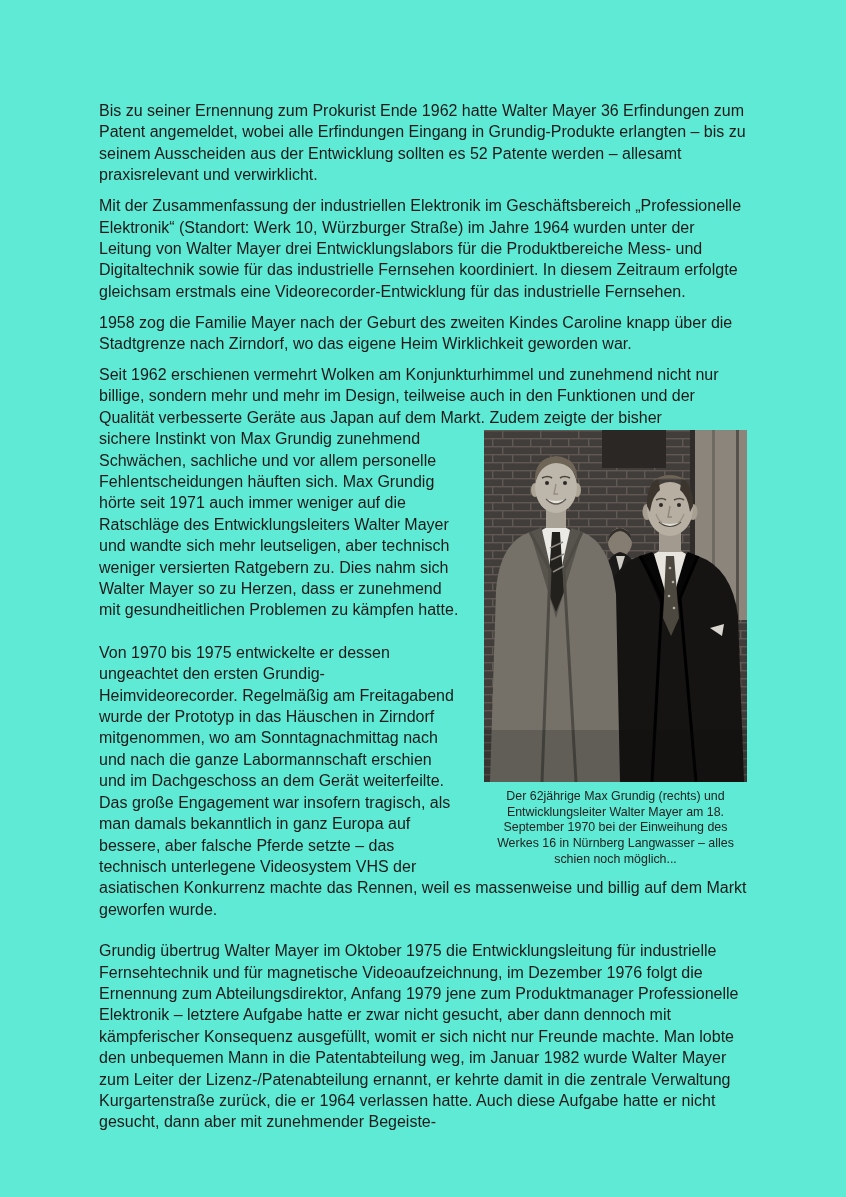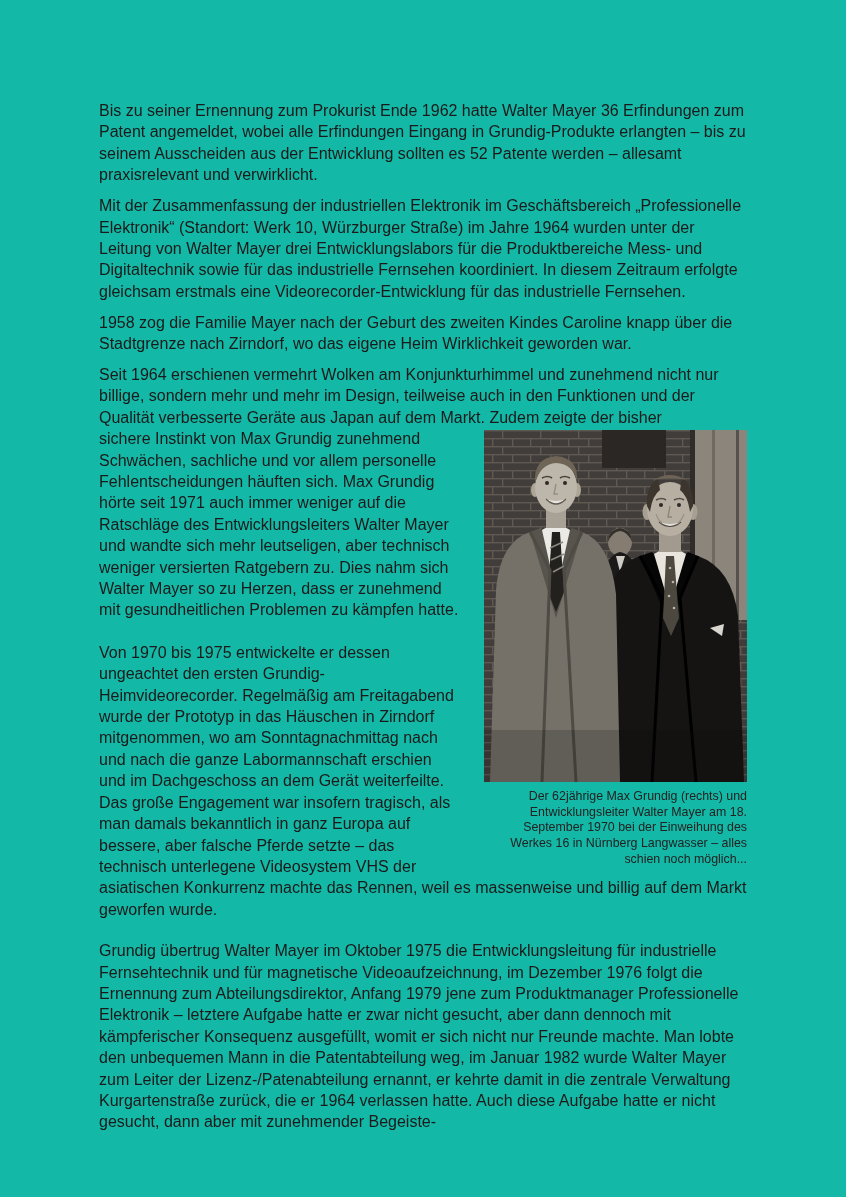--- a/index.html
+++ b/index.html
@@ -4,21 +4,21 @@
 <style>
   html, body {
     margin: 0;
     padding: 0;
     background: #ffffff;
   }
   .page {
     position: relative;
     width: 846px;
     height: 1197px;
-    background: #14b8a6;
+    background: #5eead4;
     box-sizing: border-box;
     padding: 100px 99px 22px 99px;
     overflow: hidden;
     font-family: "Liberation Sans", "DejaVu Sans", sans-serif;
     font-size: 16px;
     line-height: 21.4px;
     color: #1a1a1a;
   }
   .body-text p {
     margin: 0 0 9.5px 0;
@@ -49,36 +49,36 @@
   .photo-frame svg {
     display: block;
     width: 100%;
     height: 100%;
   }
   figcaption {
     margin-top: 7px;
     font-size: 12.4px;
     line-height: 15.6px;
     color: #222222;
-    text-align: right;
+    text-align: center;
   }
 </style>
 </head>
 <body>
 
 <div class="page">
   <div class="body-text">
 
     <p>Bis zu seiner Ernennung zum Prokurist Ende 1962 hatte Walter Mayer 36 Erfindungen zum Patent angemeldet, wobei alle Erfindungen Eingang in Grundig-Produkte erlangten – bis zu seinem Ausscheiden aus der Entwicklung sollten es 52 Patente werden – allesamt praxisrelevant und verwirklicht.</p>
 
     <p>Mit der Zusammenfassung der industriellen Elektronik im Geschäftsbereich „Professionelle Elektronik“ (Standort: Werk 10, Würzburger Straße) im Jahre 1964 wurden unter der Leitung von Walter Mayer drei Entwicklungslabors für die Produktbereiche Mess- und Digitaltechnik sowie für das industrielle Fernsehen koordiniert. In diesem Zeitraum erfolgte gleichsam erstmals eine Videorecorder-Entwicklung für das industrielle Fernsehen.</p>
 
     <p>1958 zog die Familie Mayer nach der Geburt des zweiten Kindes Caroline knapp über die Stadtgrenze nach Zirndorf, wo das eigene Heim Wirklichkeit geworden war.</p>
 
-    <p class="para-intro">Seit 1964 erschienen vermehrt Wolken am Konjunkturhimmel und zunehmend nicht nur billige, sondern mehr und mehr im Design, teilweise auch in den Funktionen und der Qualität verbesserte Geräte aus Japan auf dem Markt. Zudem zeigte der bisher</p>
+    <p class="para-intro">Seit 1962 erschienen vermehrt Wolken am Konjunkturhimmel und zunehmend nicht nur billige, sondern mehr und mehr im Design, teilweise auch in den Funktionen und der Qualität verbesserte Geräte aus Japan auf dem Markt. Zudem zeigte der bisher</p>
 
     <figure class="photo-figure">
       <div class="photo-frame">
         <svg viewBox="0 0 263 352" xmlns="http://www.w3.org/2000/svg" role="img">
           <defs>
             <pattern id="brickPat" width="38" height="16" patternUnits="userSpaceOnUse">
               <rect width="38" height="16" fill="#413d3a"></rect>
               <rect x="0" y="0" width="38" height="1.4" fill="#5f5952"></rect>
               <rect x="0" y="8" width="38" height="1.4" fill="#5f5952"></rect>
               <rect x="18" y="0" width="1.4" height="8" fill="#5f5952"></rect>

